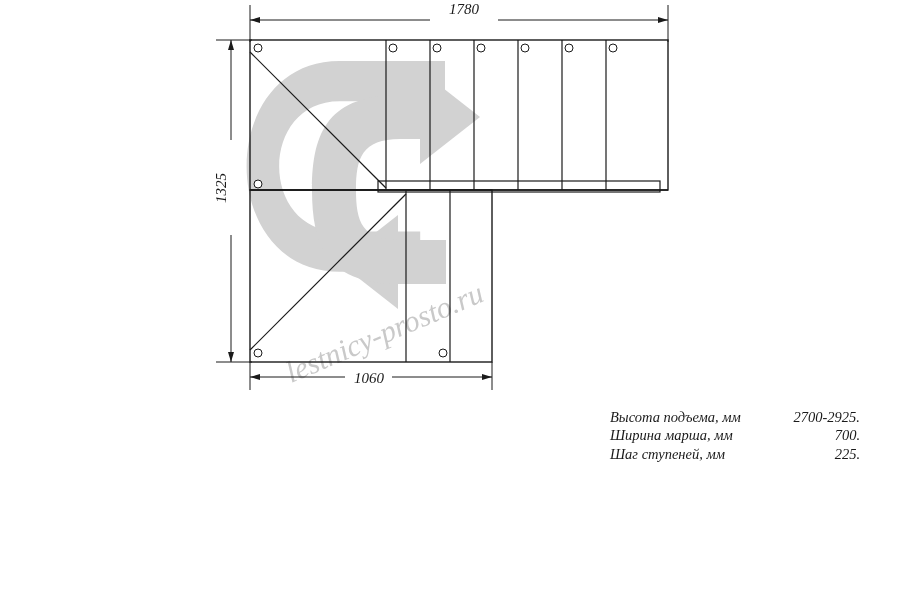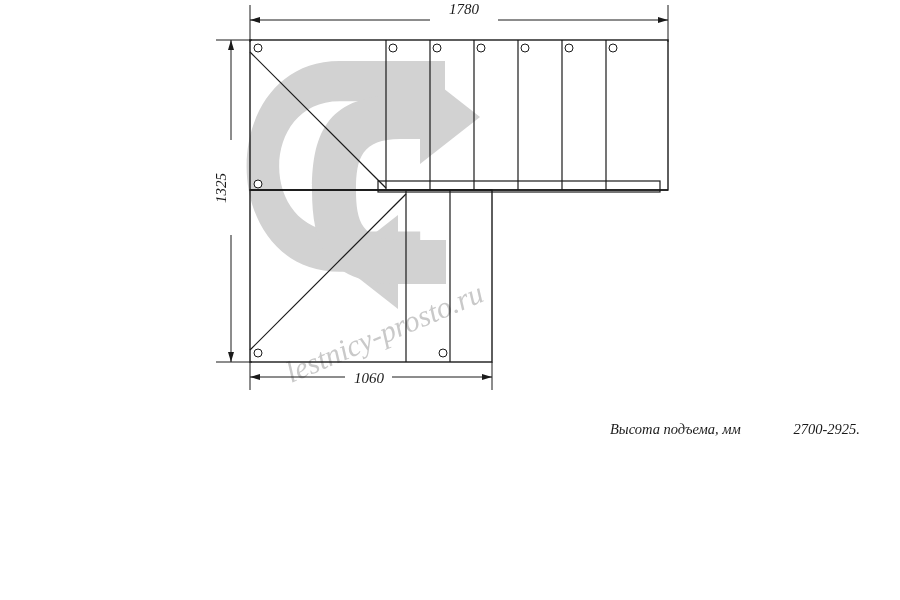--- a/index.html
+++ b/index.html
@@ -18,21 +18,21 @@
   #drawing-svg {
     position: absolute;
     left: 0;
     top: 0;
     width: 900px;
     height: 600px;
   }
   .spec-table {
     position: absolute;
     left: 610px;
-    top: 420px;
+    top: 408px;
     width: 250px;
     font-family: "Liberation Serif", serif;
     font-style: italic;
     font-size: 14.5px;
     color: #1a1a1a;
   }
   .spec-row {
     display: flex;
     justify-content: space-between;
     align-items: baseline;
@@ -159,15 +159,23 @@
       <circle cx="443" cy="353" r="4"></circle>
     </g>
 
   </svg>
 
   <div class="spec-table">
     <div class="spec-row">
       <span class="spec-label">Высота подъема, мм</span>
       <span class="spec-value">2700-2925.</span>
     </div>
+    <div class="spec-row">
+      <span class="spec-label">Ширина марша, мм</span>
+      <span class="spec-value">700.</span>
+    </div>
+    <div class="spec-row">
+      <span class="spec-label">Шаг ступеней, мм</span>
+      <span class="spec-value">225.</span>
+    </div>
   </div>
 
 </div>
 
 </body></html>

